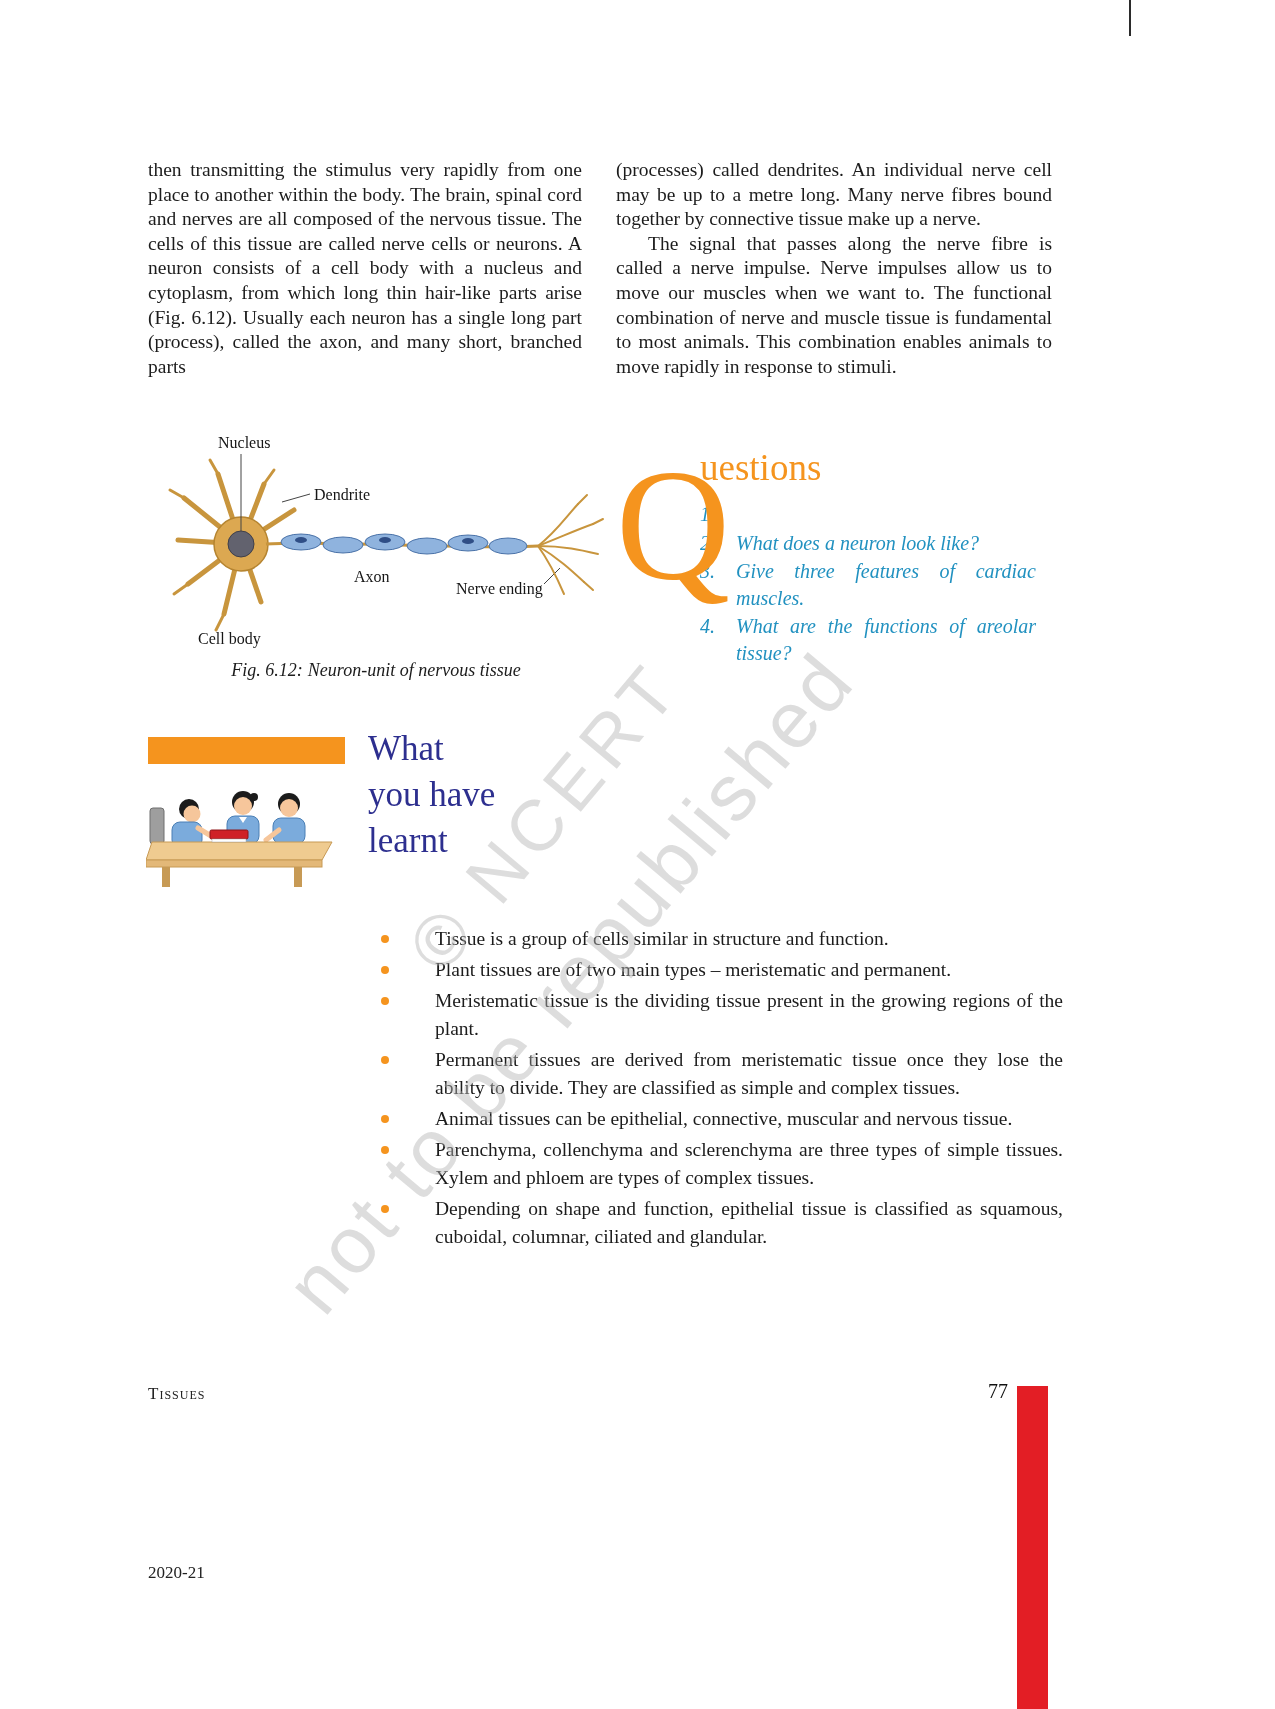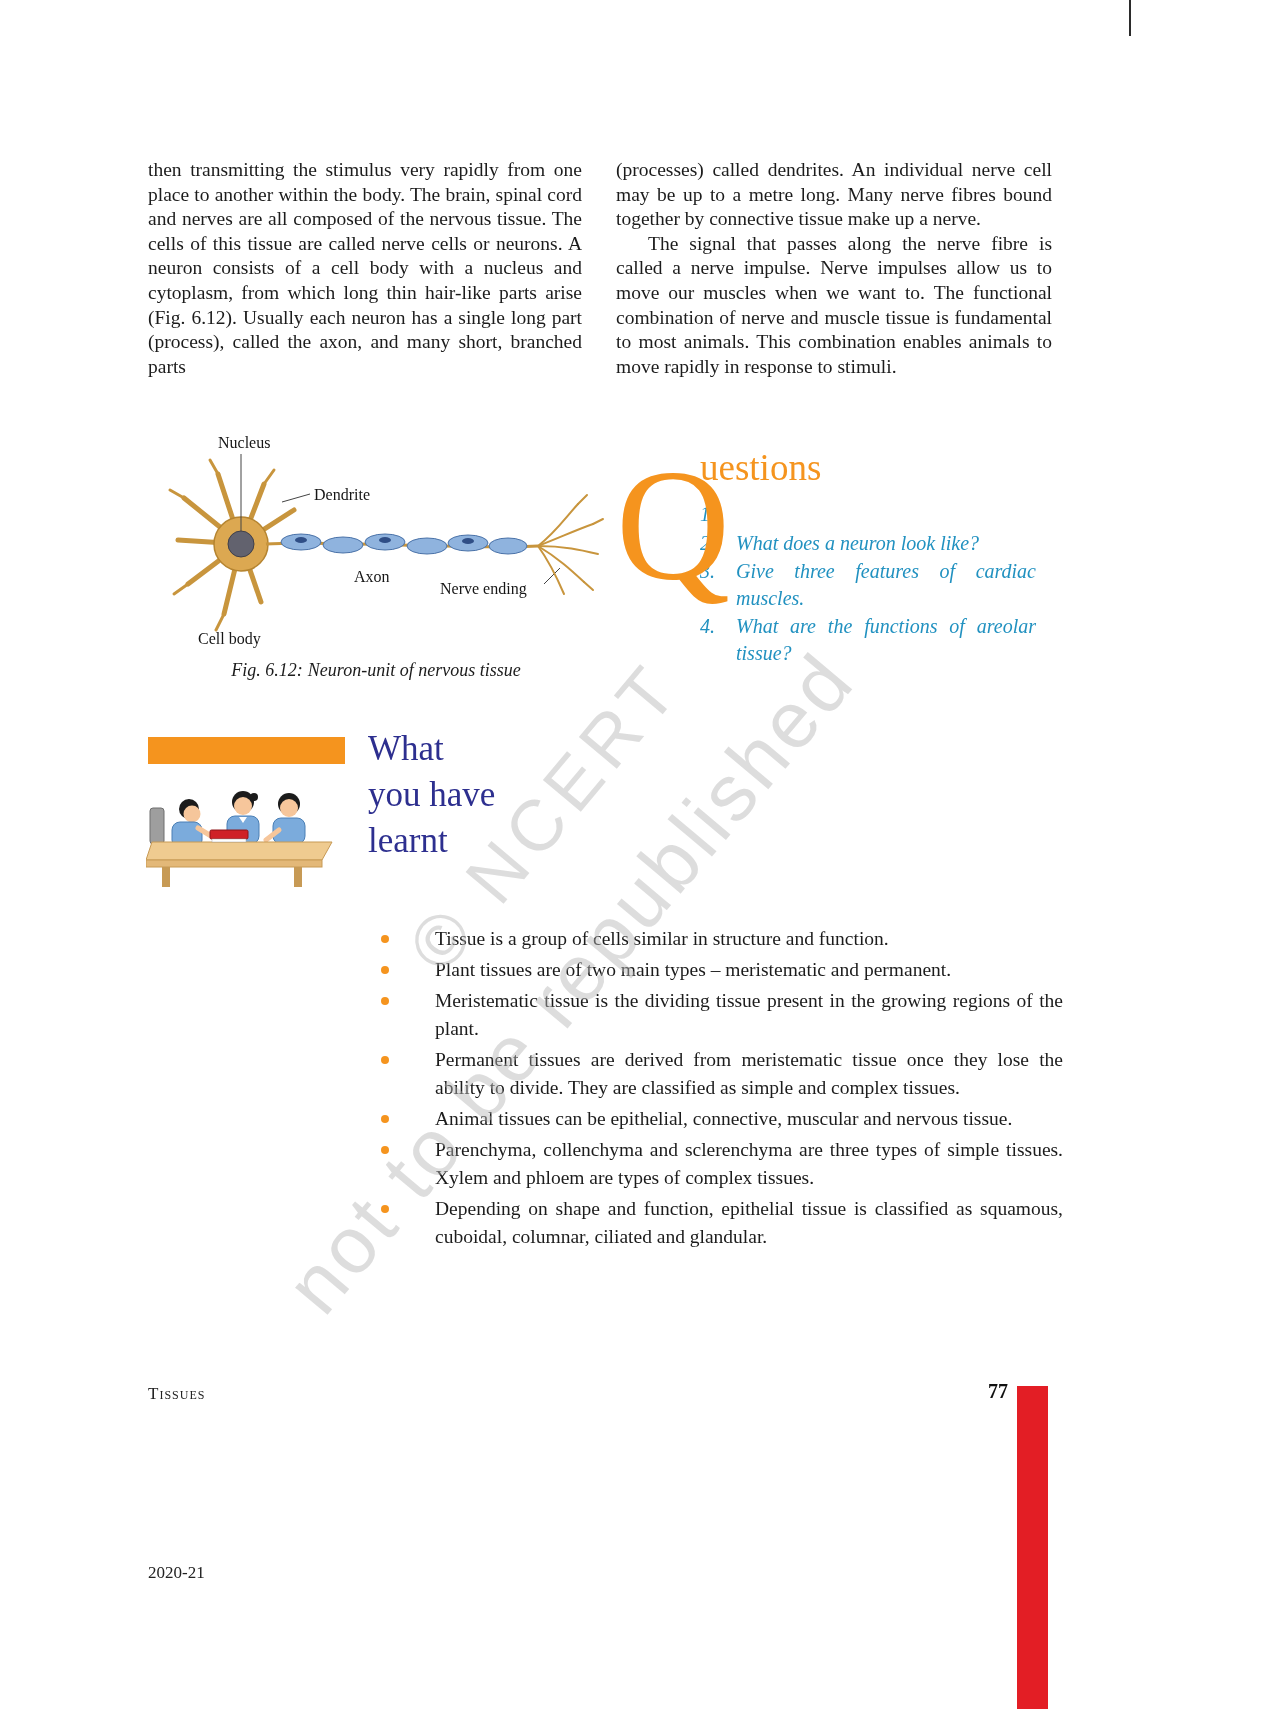--- a/index.html
+++ b/index.html
@@ -16,21 +16,21 @@
   .body-text { margin:0; font-size:19.5px; line-height:24.6px; text-align:justify; }
   .body-text.indent { text-indent:32px; }
 
   
   .figure { position:absolute; left:146px; top:416px; width:460px; height:260px;margin-top:16px; }
   .figure svg { position:absolute; left:0; top:0; }
   .fig-label { position:absolute; font-size:16px; color:#161616; white-space:nowrap; }
   .lbl-nucleus { left:72px;  top:2px; }
   .lbl-dendrite { left:168px; top:54px; }
   .lbl-axon { left:208px; top:136px; }
-  .lbl-nerve-ending { left:294px; top:148px; }
+  .lbl-nerve-ending { left:310px; top:148px; }
   .lbl-cell-body { left:52px; top:198px; }
   .caption { position:absolute; top:228px; left:0; width:100%; text-align:center; font-size:18px; }
   .cap-b { font-weight:normal; font-style:italic; }
   .cap-i { font-style:italic; margin-left:5px; }
 
   
   .questions { position:absolute; left:616px; top:446px; width:440px; }
   .q-letter {
     position:absolute; left:0; top:0; font-size:158px; line-height:1;
     color:#F5941E; font-family:"Liberation Serif", serif;
@@ -53,21 +53,21 @@
   .wm {
     position:absolute; color:#b5b5b5; opacity:0.45; transform-origin:0 0;
     pointer-events:none; white-space:nowrap; z-index:6;
     font-family:"Liberation Sans", sans-serif;
   }
   .wm1 { left:392px; top:934px; font-size:72px; letter-spacing:8px; transform:rotate(-50deg); }
   .wm2 { left:268px; top:1272px; font-size:80px; letter-spacing:4px; transform:rotate(-50deg); }
 
   
   .footer-tissues { position:absolute; left:148px; top:1384px; font-variant:small-caps; font-size:17px; letter-spacing:1px; color:#222; }
-  .page-num { position:absolute; left:988px; top:1380px; font-size:20px; font-weight:bold; color:#111; }
+  .page-num { position:absolute; left:988px; top:1380px; font-size:20px; font-weight:normal; color:#111; }
   .red-bar { position:absolute; left:1017px; top:1386px; width:31px; height:323px; background:#E31E25; }
   .year { position:absolute; left:148px; top:1563px; width:902px; text-align:left; font-size:17px; color:#222; }
 </style>
 </head>
 <body>
 
 <div class="page">
 
   <div class="crop-mark"></div>
 

